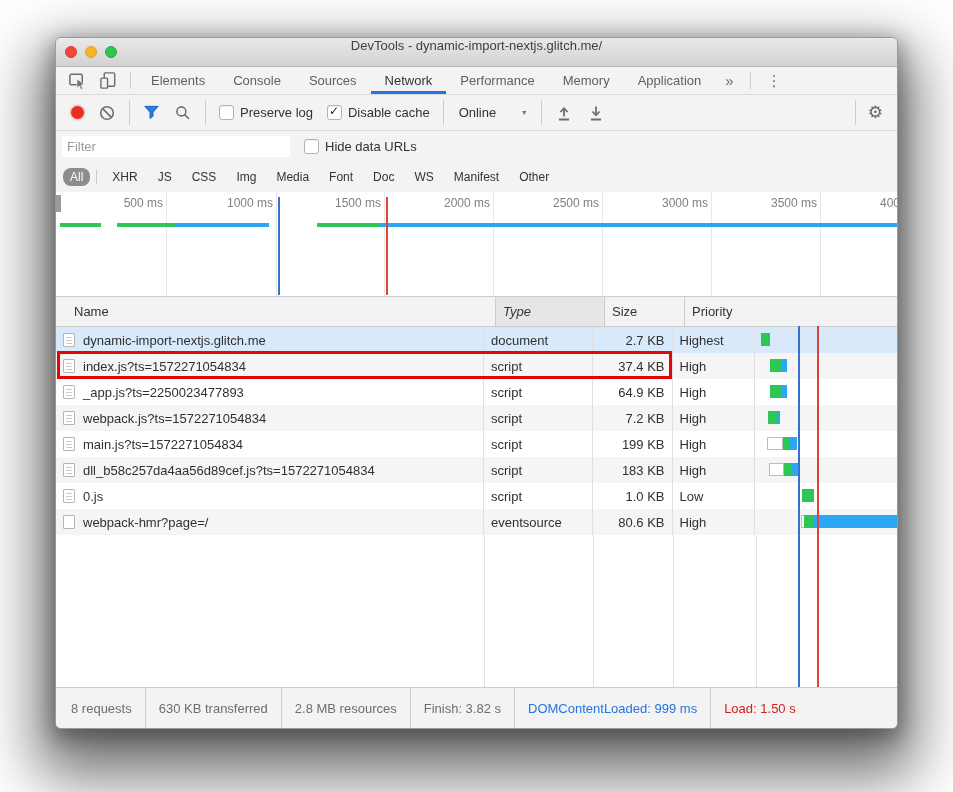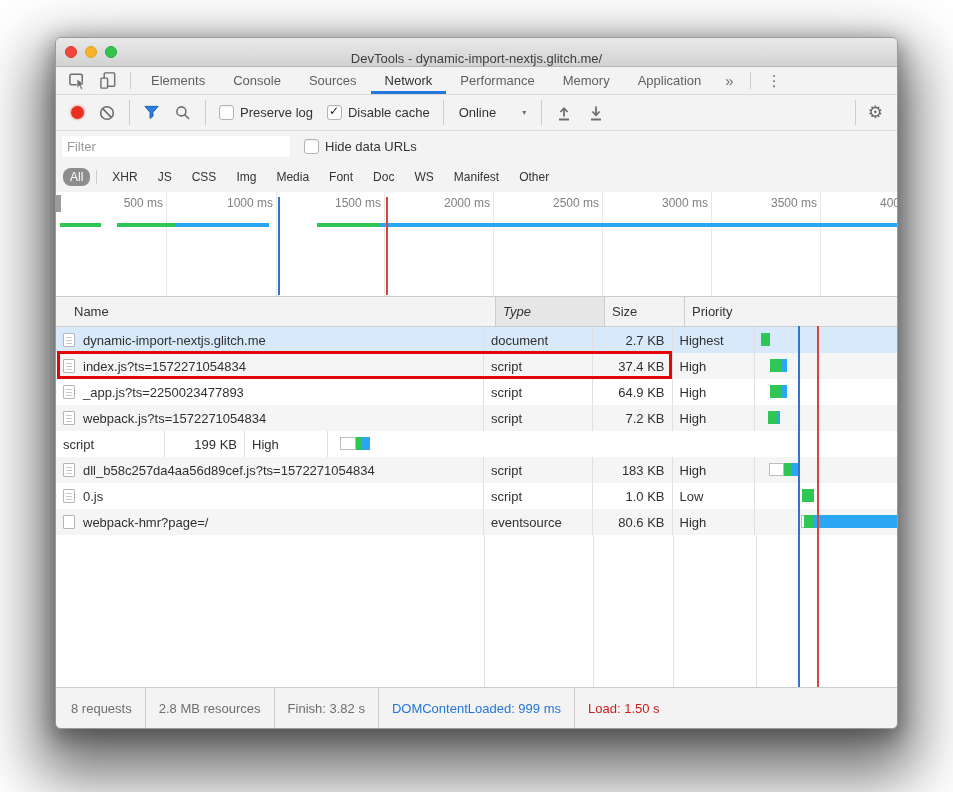--- a/index.html
+++ b/index.html
@@ -4,21 +4,21 @@
 <style>
   html,body{margin:0;padding:0;background:#ffffff;width:953px;height:792px;overflow:hidden;
     font-family:"Liberation Sans","DejaVu Sans",sans-serif;-webkit-font-smoothing:antialiased;}
   .page{position:relative;width:953px;height:792px;}
   .window{position:absolute;left:55px;top:37px;width:843px;height:692px;background:#f3f3f3;
     border:1px solid #9a9a9a;border-radius:6px;box-sizing:border-box;overflow:hidden;
     box-shadow:0 30px 60px 18px rgba(0,0,0,0.55),0 6px 20px 4px rgba(0,0,0,0.30);
     display:flex;flex-direction:column;}
   
   .titlebar{height:28px;flex:0 0 28px;background:linear-gradient(#e9e9e9,#d2d2d2);
-    border-bottom:1px solid #b4b4b4;position:relative;display:flex;align-items:flex-end;}
+    border-bottom:1px solid #b4b4b4;position:relative;display:flex;align-items:flex-start;}
   .traffic{position:absolute;left:9px;top:0;height:100%;display:flex;align-items:center;gap:8px;}
   .tl{width:12px;height:12px;border-radius:50%;display:inline-block;box-sizing:border-box;}
   .tl.red{background:#f0463c;border:1px solid #dd3b32;}
   .tl.yellow{background:#f7b32b;border:1px solid #e0a222;}
   .tl.green{background:#32c74c;border:1px solid #27a93d;}
   .title{flex:1;text-align:center;font-size:13px;color:#404040;}
   
   .tabbar{height:27px;flex:0 0 27px;background:#f3f3f3;border-bottom:1px solid #dadada;
     display:flex;align-items:stretch;padding-left:6px;}
   .iconbtn{background:none;border:none;padding:0 6px;display:flex;align-items:center;cursor:pointer;}
@@ -322,20 +322,24 @@
             </div>
             <div class="cell" style="width: 109px;">script</div>
             <div class="cell size" style="width: 80px;">7.2 KB</div>
             <div class="cell" style="width: 83px;">High</div>
             <div class="cell waterfall" style="width: 142px;">
               <div class="wf-seg green" style="left: 13px; width: 10px;"></div>
               <div class="wf-seg cyan" style="left: 23px; width: 2px;"></div>
             </div>
           </div>
           <div class="row">
+            <div class="cell name" style="width: 429px;">
+              <span class="doc-icon lines"></span>
+              <span>main.js?ts=1572271054834</span>
+            </div>
             <div class="cell" style="width: 109px;">script</div>
             <div class="cell size" style="width: 80px;">199 KB</div>
             <div class="cell" style="width: 83px;">High</div>
             <div class="cell waterfall" style="width: 142px;">
               <div class="wf-seg outline" style="left: 12px; width: 16px;"></div>
               <div class="wf-seg green" style="left: 28px; width: 6px;"></div>
               <div class="wf-seg cyan" style="left: 34px; width: 8px;"></div>
             </div>
           </div>
           <div class="row alt">
@@ -385,20 +389,21 @@
           <div class="sep" style="left: 617px;"></div>
           <div class="sep" style="left: 700px;"></div>
         </div>
     <div class="tline" style="left: 742px; background: rgb(54, 114, 205);"></div>
         <div class="tline" style="left: 761px; background: rgb(216, 69, 62);"></div>
         <div class="annotation" style="left: 1px; top: 54px; width: 615px; height: 28px;"></div>
       </div>
 
     <div class="statusbar" id="statusbar">
         <div class="status-item">8 requests</div>
+        <div class="status-item">630 KB transferred</div>
         <div class="status-item">2.8 MB resources</div>
         <div class="status-item">Finish: 3.82 s</div>
         <div class="status-item" style="color: rgb(34, 118, 221);">DOMContentLoaded: 999 ms</div>
         <div class="status-item" style="color: rgb(210, 29, 29);">Load: 1.50 s</div>
       </div>
 
   </div>
 </div>
 
 </body></html>

